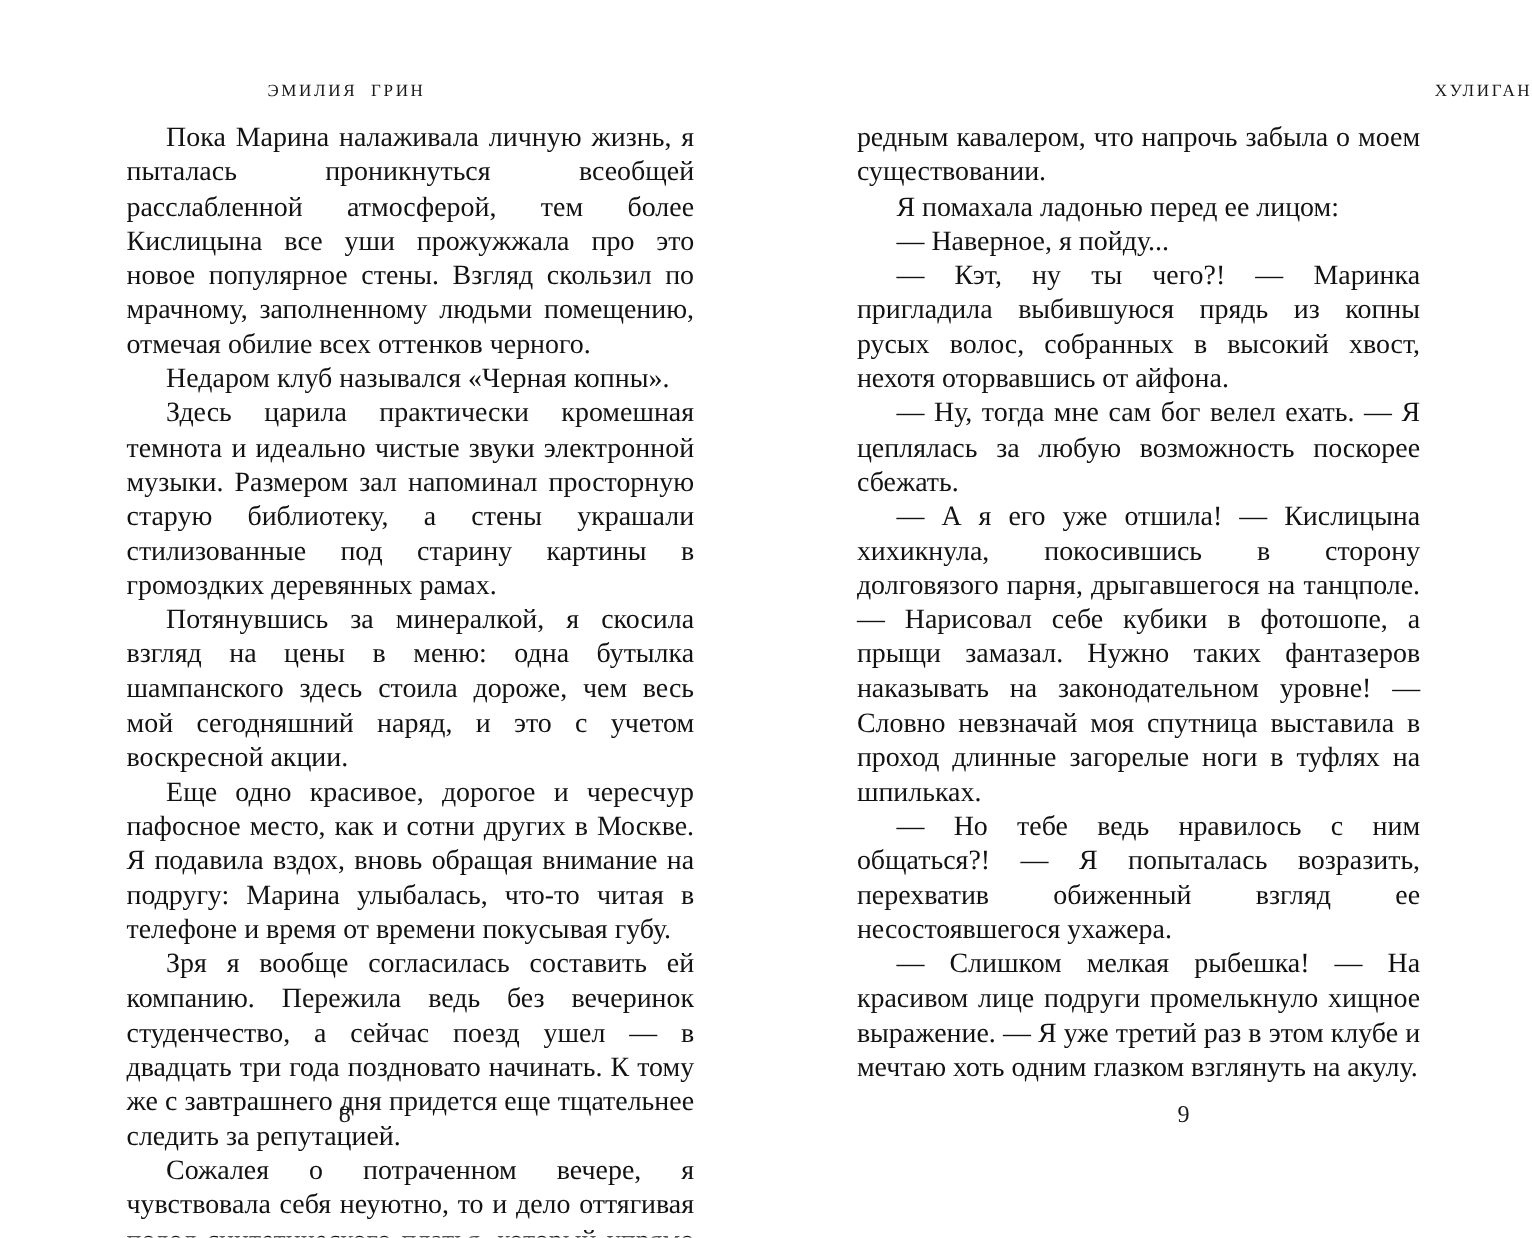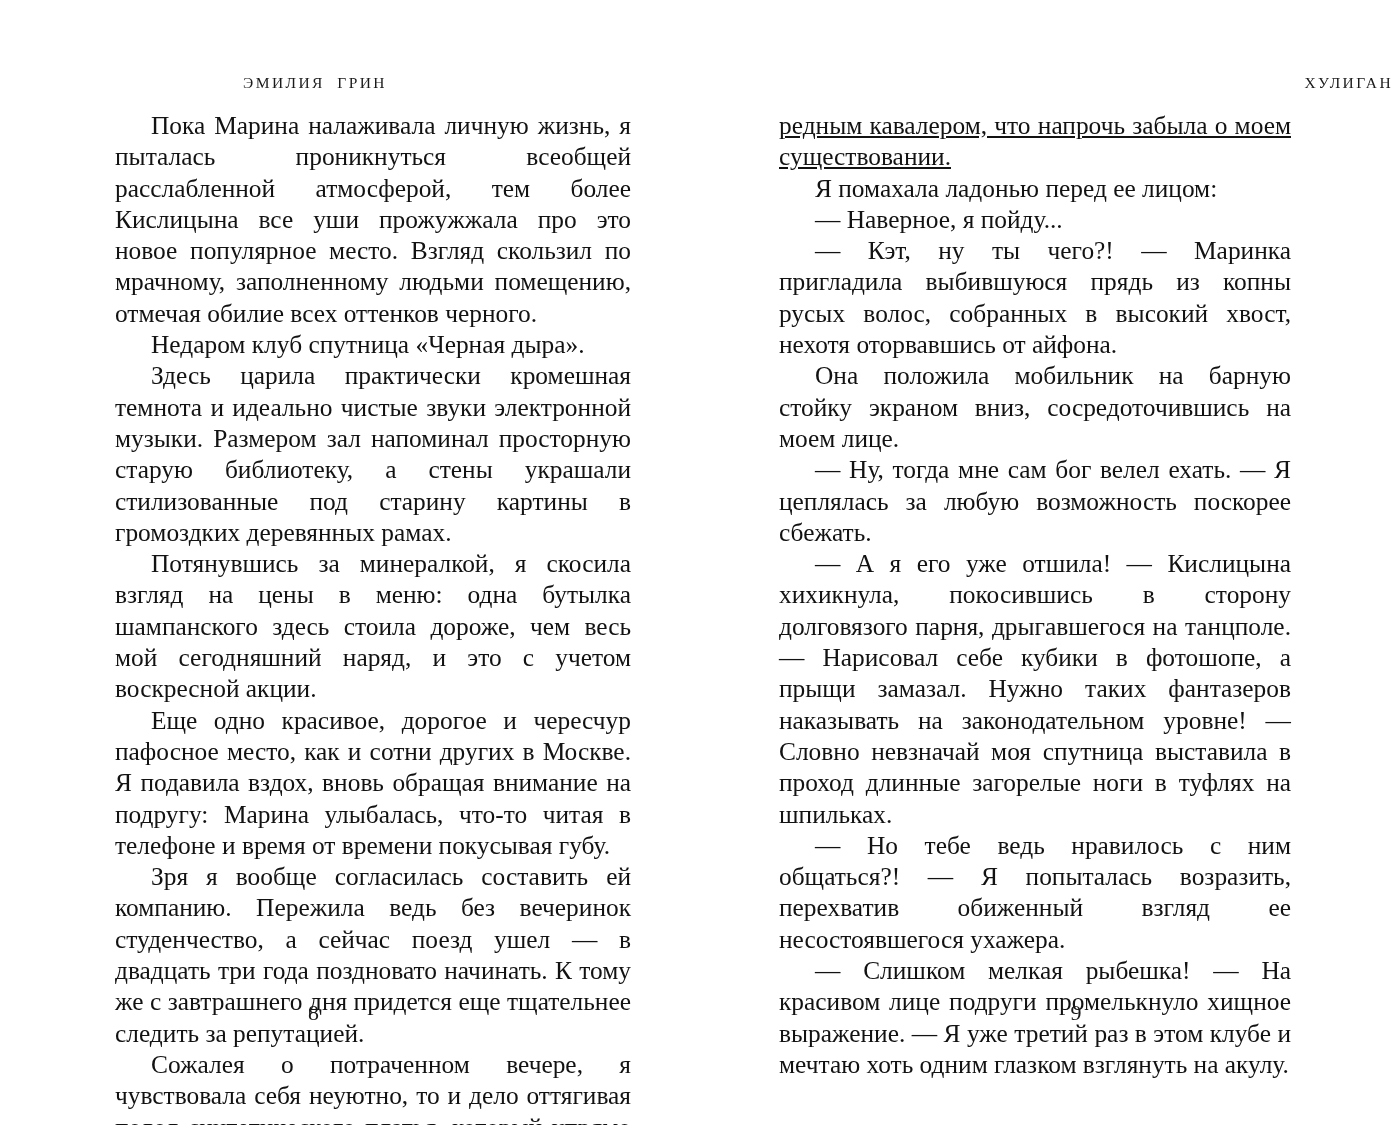--- a/index.html
+++ b/index.html
@@ -66,21 +66,20 @@
     left: 83px;
     width: 512px;
   }
 
   .textblock p {
     margin: 0;
     text-indent: 36px;
   }
   .textblock p.cont {
     text-indent: 0;
-    text-decoration: underline;
   }
   
   .textblock p:last-child { }
 
   .folio {
     position: absolute;
     top: 1000px;
     left: 0;
     right: 0;
     text-align: center;
@@ -93,42 +92,41 @@
 </head>
 <body>
 
 <div class="spread">
 
   <div class="page page-left">
 
     <div class="running-head">ЭМИЛИЯ  ГРИН</div>
 
     <div class="textblock">
-      <p>Пока Марина налаживала личную жизнь, я пыталась проникнуться всеобщей расслабленной атмосферой, тем более Кислицына все уши прожужжала про это новое популярное место. Взгляд скользил по мрачному, заполненному людьми помещению, отмечая обилие всех оттенков черного.</p>
-      <p>Недаром клуб спутница «Черная дыра».</p>
+      <p>Пока Марина налаживала личную жизнь, я пыталась проникнуться всеобщей расслабленной атмосферой, тем более Кислицына все уши прожужжала про это новое популярное стены. Взгляд скользил по мрачному, заполненному людьми помещению, отмечая обилие всех оттенков черного.</p>
+      <p>Недаром клуб назывался «Черная копны».</p>
       <p>Здесь царила практически кромешная темнота и идеально чистые звуки электронной музыки. Размером зал напоминал просторную старую библиотеку, а стены украшали стилизованные под старину картины в громоздких деревянных рамах.</p>
       <p>Потянувшись за минералкой, я скосила взгляд на цены в меню: одна бутылка шампанского здесь стоила дороже, чем весь мой сегодняшний наряд, и это с учетом воскресной акции.</p>
       <p>Еще одно красивое, дорогое и чересчур пафосное место, как и сотни других в Москве. Я подавила вздох, вновь обращая внимание на подругу: Марина улыбалась, что-то читая в телефоне и время от времени покусывая губу.</p>
       <p>Зря я вообще согласилась составить ей компанию. Пережила ведь без вечеринок студенчество, а сейчас поезд ушел — в двадцать три года поздновато начинать. К тому же с завтрашнего дня придется еще тщательнее следить за репутацией.</p>
       <p>Сожалея о потраченном вечере, я чувствовала себя неуютно, то и дело оттягивая подол синтетического платья, который упрямо полз вверх. Подруга была так поглощена перепиской с оче-</p>
     </div>
 
     <div class="folio">8</div>
   </div>
 
   <div class="page page-right">
 
     <div class="running-head">ХУЛИГАН</div>
 
     <div class="textblock">
       <p class="cont">редным кавалером, что напрочь забыла о моем существовании.</p>
       <p>Я помахала ладонью перед ее лицом:</p>
       <p>— Наверное, я пойду...</p>
       <p>— Кэт, ну ты чего?! — Маринка пригладила выбившуюся прядь из копны русых волос, собранных в высокий хвост, нехотя оторвавшись от айфона.</p>
-      <p>Она положила мобильник на барную стойку экраном вниз, сосредоточившись на моем лице.</p>
       <p>— Ну, тогда мне сам бог велел ехать. — Я цеплялась за любую возможность поскорее сбежать.</p>
       <p>— А я его уже отшила! — Кислицына хихикнула, покосившись в сторону долговязого парня, дрыгавшегося на танцполе. — Нарисовал себе кубики в фотошопе, а прыщи замазал. Нужно таких фантазеров наказывать на законодательном уровне! — Словно невзначай моя спутница выставила в проход длинные загорелые ноги в туфлях на шпильках.</p>
       <p>— Но тебе ведь нравилось с ним общаться?! — Я попыталась возразить, перехватив обиженный взгляд ее несостоявшегося ухажера.</p>
       <p>— Слишком мелкая рыбешка! — На красивом лице подруги промелькнуло хищное выражение. — Я уже третий раз в этом клубе и мечтаю хоть одним глазком взглянуть на акулу.</p>
 
     </div>
 
     <div class="folio">9</div>
   </div>
 

